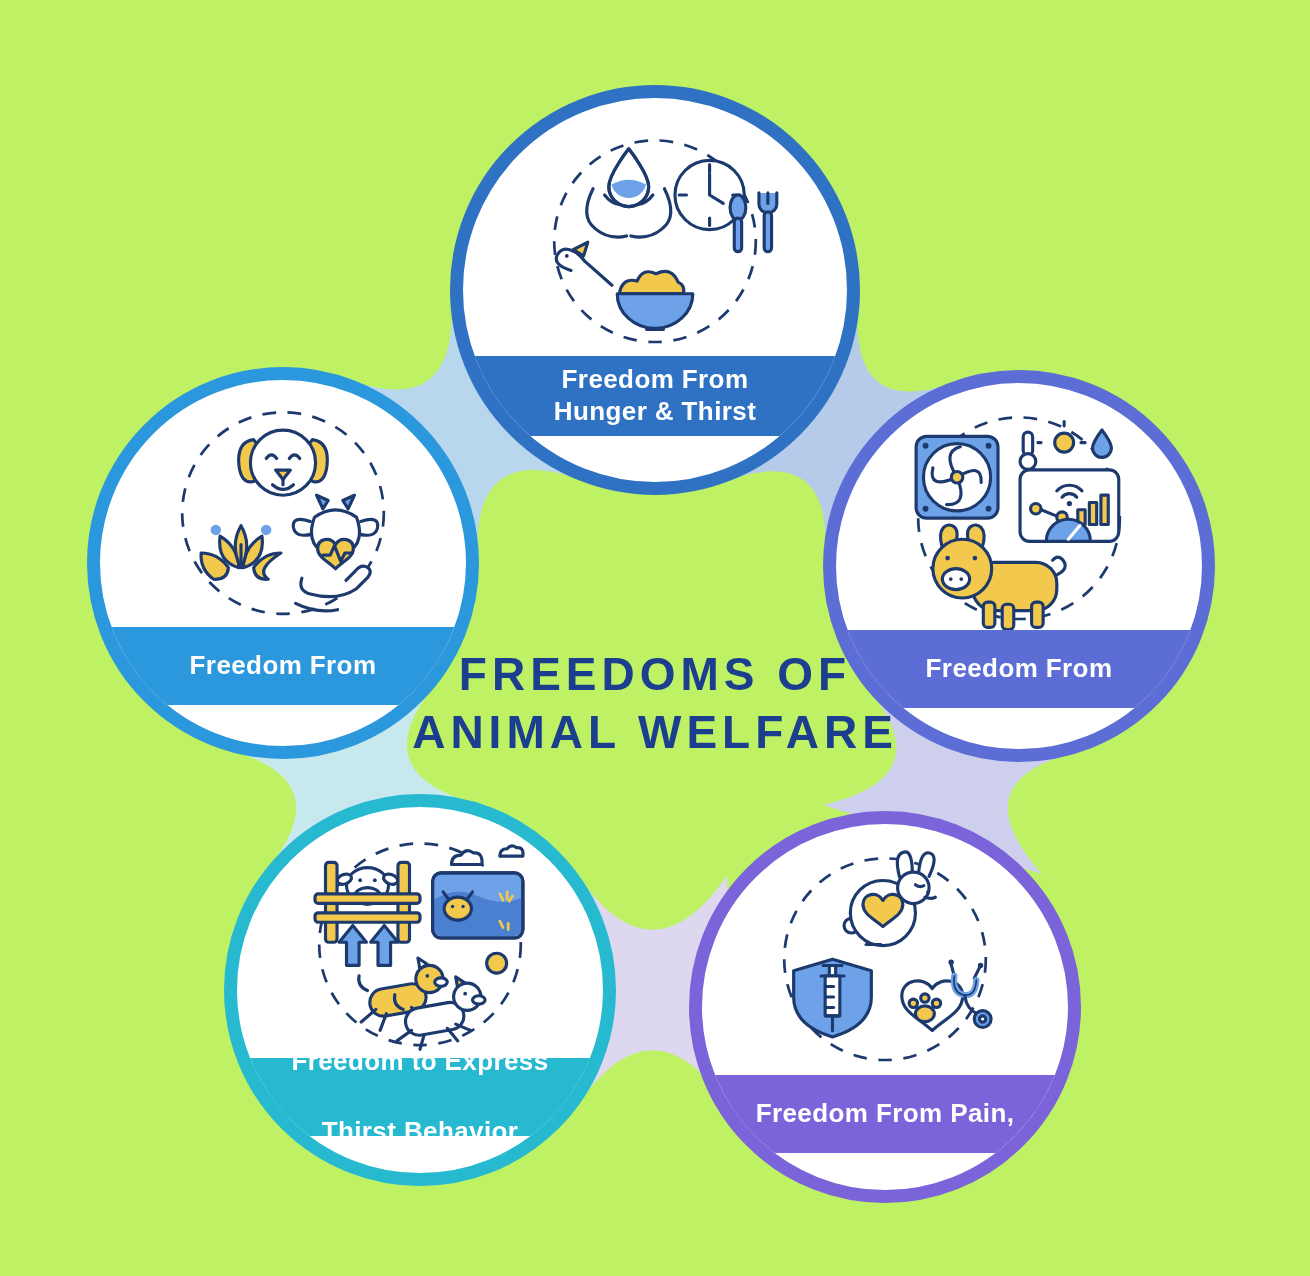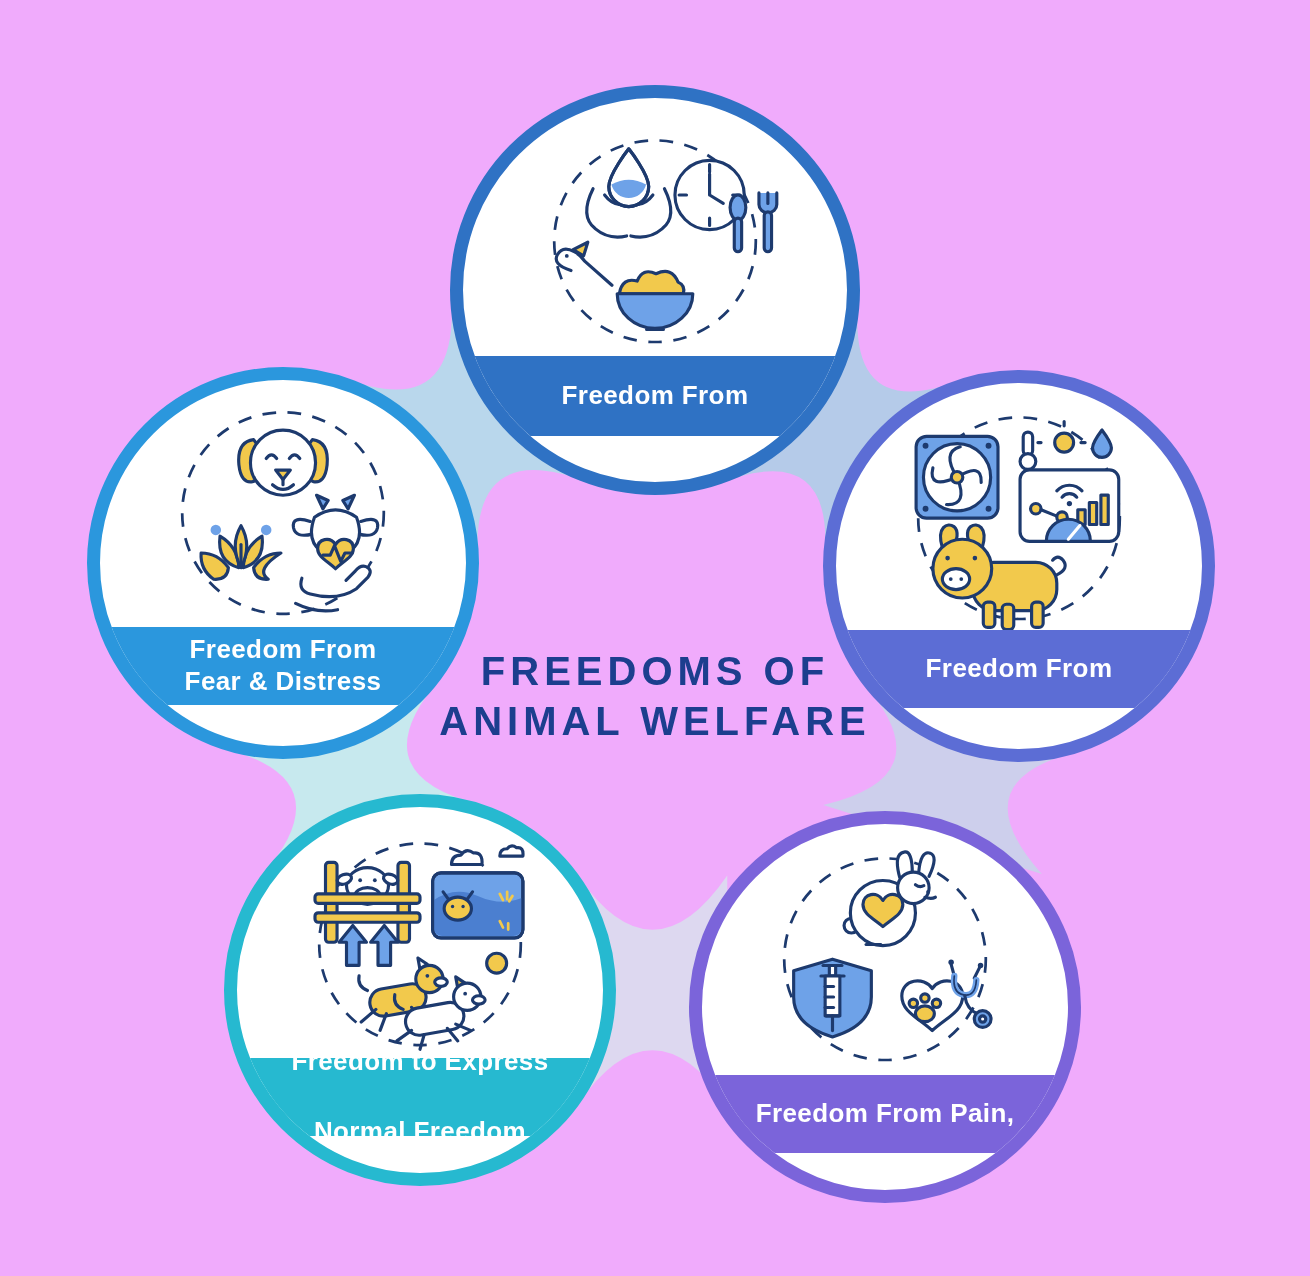--- a/index.html
+++ b/index.html
@@ -1,35 +1,35 @@
 <!DOCTYPE html>
 <html><head>
 <meta charset="utf-8">
 <style>
   html,body{margin:0;padding:0;background:#ffffff;}
-  #canvas{position:relative;width:1310px;height:1276px;background:#f0abfc;overflow:hidden;
+  #canvas{position:relative;width:1310px;height:1276px;background:#bef264;overflow:hidden;
           font-family:"Liberation Sans","DejaVu Sans",sans-serif;}
   #web{position:absolute;left:0;top:0;z-index:0;}
   .circle{position:absolute;z-index:1;background:#ffffff;border:13px solid #ccc;border-radius:50%;
           box-sizing:border-box;overflow:hidden;}
   .c-top{left:450px;top:85px;width:410px;height:410px;}
   .c-right{left:823px;top:370px;width:392px;height:392px;}
   .c-br{left:689px;top:811px;width:392px;height:392px;}
   .c-bl{left:224px;top:794px;width:392px;height:392px;}
   .c-left{left:87px;top:367px;width:392px;height:392px;}
   .icon-art{position:absolute;left:50%;margin-left:-126px;top:26px;width:252px;height:231px;}
   .c-top .icon-art{top:34px;}
   .band{position:absolute;left:-20px;right:-20px;height:78px;color:#fff;text-align:center;
         display:flex;flex-direction:column;justify-content:center;}
   .c-top .band{top:258px;height:80px;}
   .c-right .band,.c-left .band{top:247px;}
   .c-bl .band,.c-br .band{top:251px;}
   .band-line{font-size:26px;font-weight:bold;line-height:1.22;letter-spacing:0.4px;}
   #title{position:absolute;left:345px;top:646px;width:620px;text-align:center;z-index:1;}
-  .title-line{font-size:40px;font-weight:bold;letter-spacing:5px;line-height:1.25;}
+  .title-line{font-size:46px;font-weight:bold;letter-spacing:5px;line-height:1.25;}
   svg .ln{stroke:#1d3a6e;stroke-width:3;stroke-linecap:round;stroke-linejoin:round;}
   svg .dash{fill:none;stroke:#1d3a6e;stroke-width:2.6;stroke-dasharray:13 11;}
 </style>
 </head>
 <body>
 
 <div id="canvas">
 
   <svg id="web" width="1310" height="1276" viewBox="0 0 1310 1276">
       <path d="M451.0023303689428,290.975082098102 Q461.82223495000085,424.3252152090356 342.37118022737366,377.25807431167107 L477.99777244145173,562.0679362297554 Q468.92198081467393,433.99959418946924 592.8886114544399,484.31462995086724 Z" fill="#b9d7ec"></path>
@@ -65,20 +65,21 @@
         <path class="ln" fill="#fff" d="M40,132 q-18,-6 -13,-15 q5,-9 16,-3 q6,3 10,9 l26,23"></path>
         <path class="ln" fill="#f2c94c" d="M42,112 l14,-7 -4,13 z"></path>
         <circle cx="36" cy="118" r="1.8" fill="#1d3a6e"></circle>
         <path class="ln" fill="#f2c94c" d="M86,154 q3,-16 17,-12 q5,-13 18,-7 q15,-7 21,8 q7,3 5,11 z"></path>
         <path class="ln" fill="#6ea2e8" d="M84,154 a36,33 0 0 0 72,0 z"></path>
         <path class="ln" d="M112,188 h16"></path>
       </g>
     </svg>
     <div class="band" style="background: rgb(47, 114, 196);">
       <div class="band-line">Freedom From</div>
+      <div class="band-line">Hunger &amp; Thirst</div>
     </div>
   </div>
 
   <div class="circle c-right" style="border-color: rgb(92, 109, 213);">
     <svg class="icon-art" viewBox="0 0 240 220">
       <circle class="dash" cx="120" cy="104" r="96"></circle>
       <g>
         <rect class="ln" x="22" y="26" width="78" height="78" rx="10" fill="#6ea2e8"></rect>
         <circle class="ln" cx="61" cy="65" r="32" fill="#fff"></circle>
         <path class="ln" fill="none" d="M61,65 Q46,41 64,36"></path>
@@ -221,21 +222,21 @@
         <rect class="ln" x="106" y="164" width="56" height="26" rx="13" fill="#fff" transform="rotate(-10 134 177)"></rect>
         <path class="ln" fill="#f2c94c" d="M156,148 l-2,-11 9,6 z"></path>
         <circle class="ln" cx="165" cy="156" r="13" fill="#fff"></circle>
         <ellipse class="ln" cx="176" cy="159" rx="6" ry="4" fill="#fff"></ellipse>
         <circle cx="163" cy="153" r="1.8" fill="#1d3a6e"></circle>
         <path class="ln" fill="none" d="M112,188 l-14,10 M124,192 l-4,14 M146,186 l10,12 M154,182 l14,6"></path>
       </g>
     </svg>
     <div class="band" style="background: rgb(38, 185, 208); gap: 38px;">
       <div class="band-line">Freedom to Express</div>
-      <div class="band-line">Normal Freedom</div>
+      <div class="band-line">Thirst Behavior</div>
     </div>
   </div>
 
   <div class="circle c-left" style="border-color: rgb(43, 151, 221);">
     <svg class="icon-art" viewBox="0 0 240 220">
       <circle class="dash" cx="120" cy="102" r="96"></circle>
       <g>
         <path class="ln" fill="#f2c94c" d="M92,32 q-16,2 -14,24 q2,18 13,16 q8,-2 7,-12 l0,-20 z"></path>
         <path class="ln" fill="#f2c94c" d="M148,32 q16,2 14,24 q-2,18 -13,16 q-8,-2 -7,-12 l0,-20 z"></path>
         <circle class="ln" cx="120" cy="54" r="31" fill="#fff"></circle>
@@ -262,21 +263,20 @@
         <path class="ln" fill="#fff" d="M194,110 q18,-6 16,6 q-2,10 -18,6"></path>
         <path class="ln" fill="#fff" d="M150,106 q20,-14 40,0 q8,22 -6,32 q-14,10 -28,0 q-14,-10 -6,-32 z"></path>
         <path class="ln" fill="#f2c94c" d="M170,132 c-5,-8 -17,-6 -17,4 c0,8 10,12 17,19 c7,-7 17,-11 17,-19 c0,-10 -12,-12 -17,-4 z"></path>
         <path class="ln" fill="none" d="M158,142 h7 l4,-9 6,15 4,-8 h7"></path>
         <path class="ln" fill="#fff" d="M138,164 q-4,12 8,15 q26,7 44,-5 l11,-11 q5,-7 -2,-10 q-5,-2 -10,4 l-9,9"></path>
         <path class="ln" fill="none" d="M132,188 q20,10 40,6"></path>
       </g>
     </svg>
     <div class="band" style="background: rgb(43, 151, 221);">
       <div class="band-line">Freedom From</div>
-      <div class="band-line">Fear &amp; Distress</div>
     </div>
   </div>
 
   <div id="title" style="color: rgb(28, 62, 142);">
     <div class="title-line">FREEDOMS OF</div>
     <div class="title-line">ANIMAL WELFARE</div>
   </div>
 
 </div>
 

